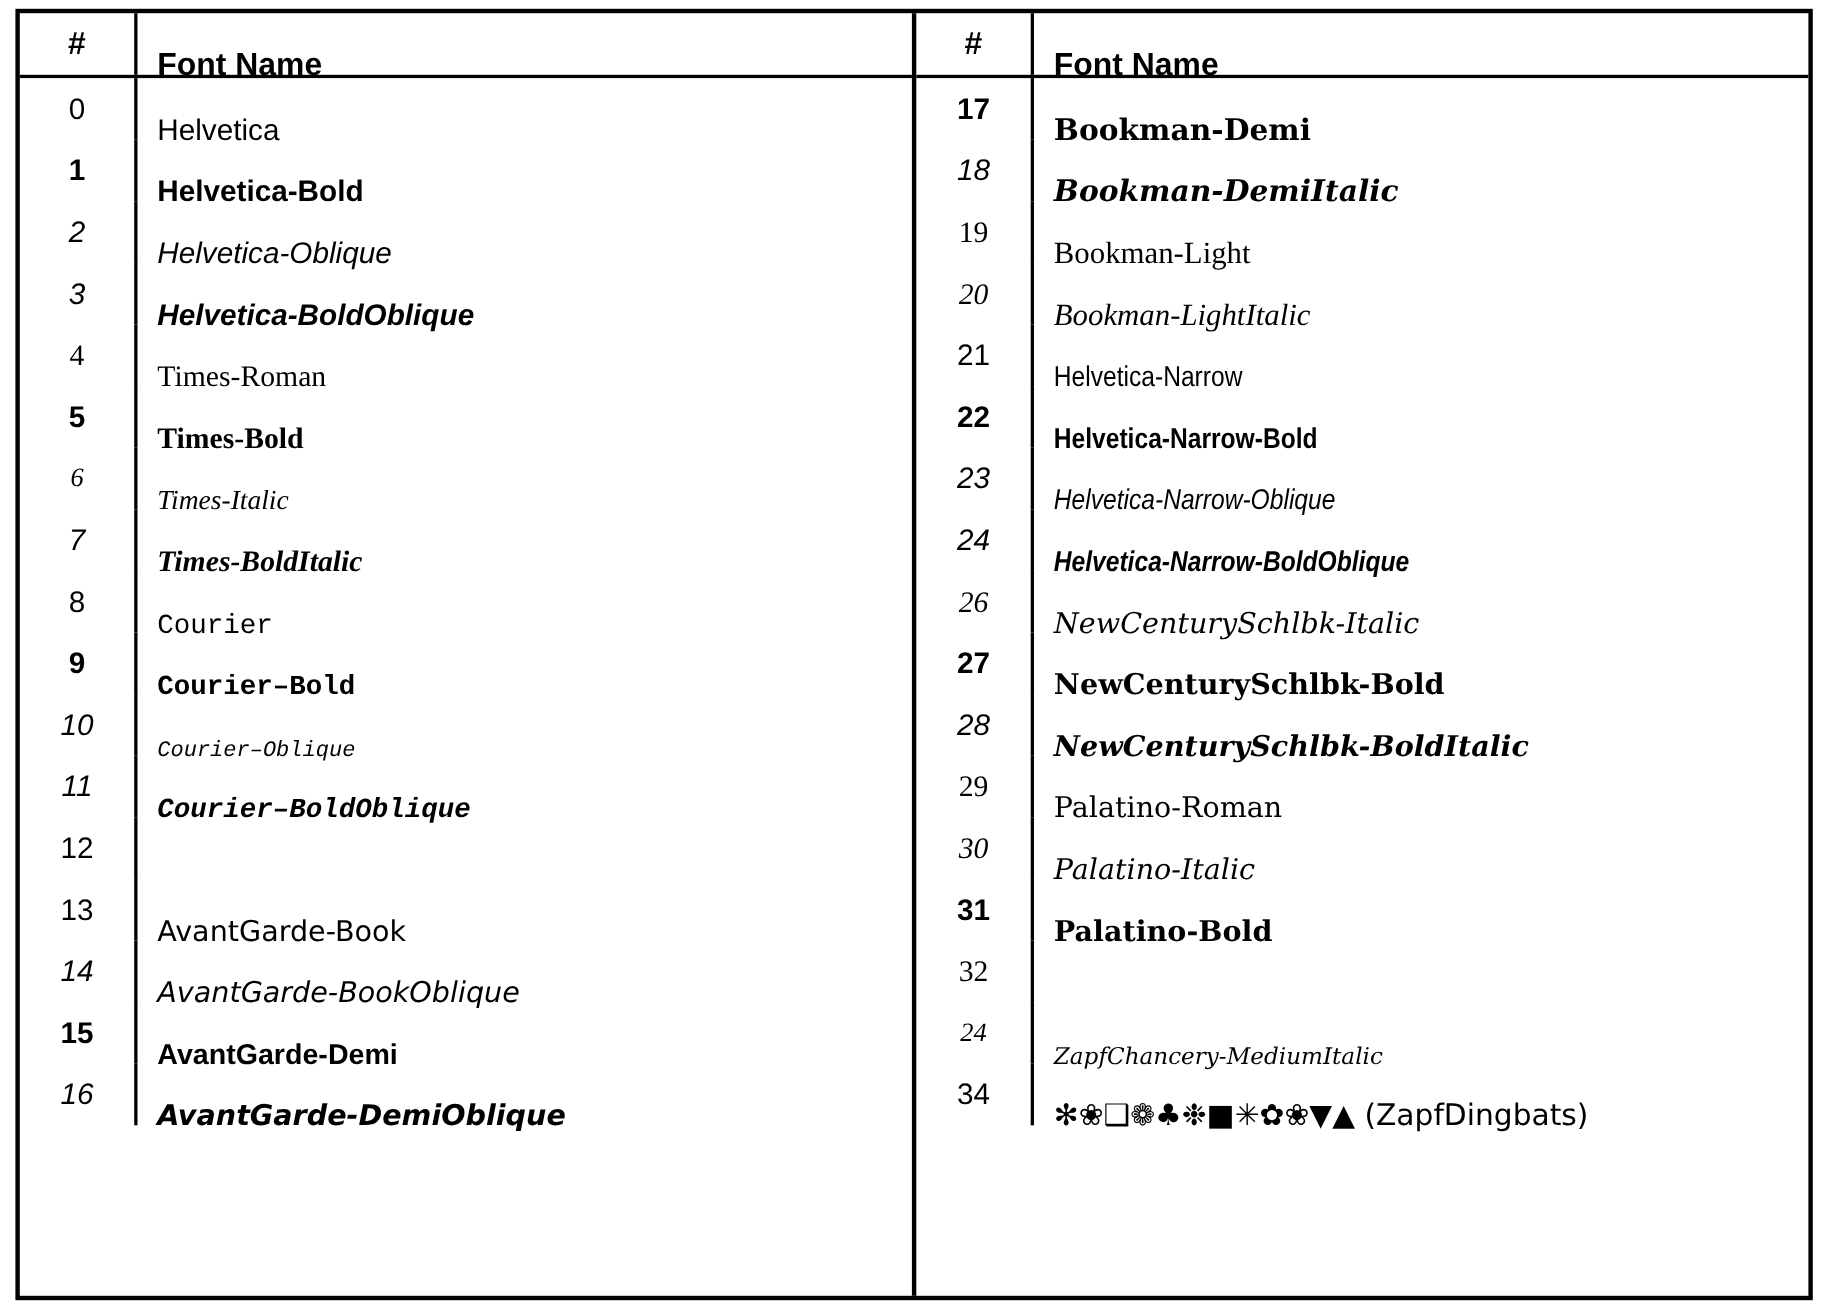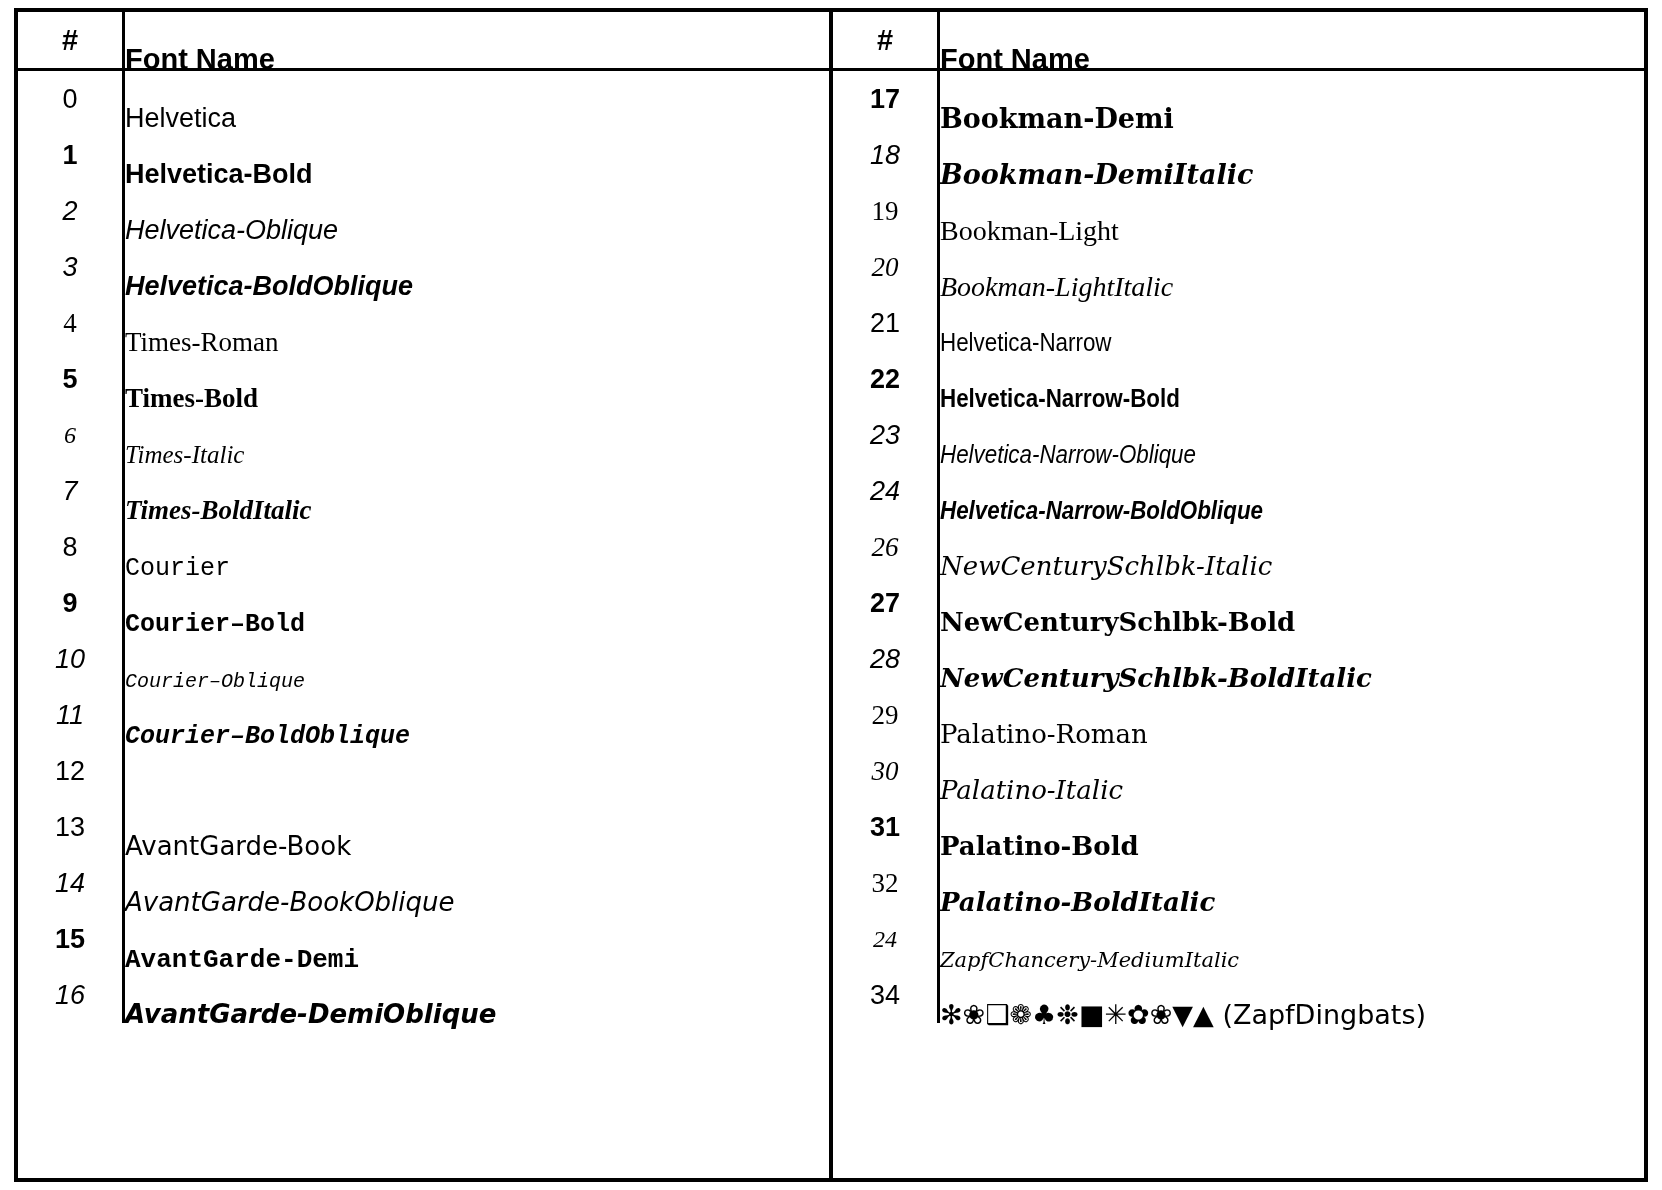--- a/index.html
+++ b/index.html
@@ -61,20 +61,21 @@
     text-align: center;
     border-right: 3px solid #000000;
     align-self: stretch;
     display: flex;
     align-items: center;
     justify-content: center;
     font-size: 27px;
   }
   .cell-name {
     flex: 1 1 auto;
+    padding-left: 18px;
     font-size: 27px;
     white-space: nowrap;
     overflow: hidden;
     margin-top: 39px;
   }
 
   .hdr-text {
     font-weight: bold;
     font-size: 29px;
   }
@@ -92,21 +93,21 @@
 
   .f-cour      { font-family: "Liberation Mono", monospace; font-size: 25px; }
   .f-cour-b    { font-family: "Liberation Mono", monospace; font-weight: bold; font-size: 25px; }
   .f-cour-o    { font-family: "Liberation Mono", monospace; font-style: italic; font-size: 20px; }
   .f-cour-bo   { font-family: "Liberation Mono", monospace; font-weight: bold; font-style: italic; font-size: 25px; }
 
   .f-symbol    { font-family: "DejaVu Sans", sans-serif; font-size: 27px; }
 
   .f-avg       { font-family: "DejaVu Sans", sans-serif; font-size: 26px; }
   .f-avg-o     { font-family: "DejaVu Sans", sans-serif; font-style: italic; font-size: 26px; }
-  .f-avg-d     { font-family: Liberation Mono, monospace; font-weight: bold; font-size: 26px; }
+  .f-avg-d     { font-family: Liberation Sans, sans-serif; font-weight: bold; font-size: 26px; }
   .f-avg-do    { font-family: "DejaVu Sans", sans-serif; font-weight: bold; font-style: italic; font-size: 26px; }
 
   .f-book-d    { font-family: "DejaVu Serif", serif; font-weight: bold; font-size: 27px; }
   .f-book-di   { font-family: "DejaVu Serif", serif; font-weight: bold; font-style: italic; font-size: 27px; }
   .f-book-l    { font-family: "Liberation Serif", serif; font-size: 28px; }
   .f-book-li   { font-family: "Liberation Serif", serif; font-style: italic; font-size: 28px; text-align: right; }
 
   .f-narrow    { font-family: "Liberation Sans Narrow", "Liberation Sans", sans-serif; font-size: 26px; transform: scaleX(0.86); transform-origin: left center; display: inline-block; }
   .f-narrow-b  { font-family: "Liberation Sans Narrow", "Liberation Sans", sans-serif; font-weight: bold; font-size: 26px; transform: scaleX(0.86); transform-origin: left center; display: inline-block; }
   .f-narrow-o  { font-family: "Liberation Sans Narrow", "Liberation Sans", sans-serif; font-style: italic; font-size: 26px; transform: scaleX(0.86); transform-origin: left center; display: inline-block; }
@@ -275,21 +276,20 @@
           <div class="row">
             <div class="cell-num n-ital n-serif">30</div>
             <div class="cell-name"><span class="f-pal-i">Palatino-Italic</span></div>
           </div>
           <div class="row">
             <div class="cell-num n-bold">31</div>
             <div class="cell-name"><span class="f-pal-b">Palatino-Bold</span></div>
           </div>
           <div class="row">
             <div class="cell-num n-plain n-serif">32</div>
-            <div class="cell-name"><span class="f-pal-bi">Palatino-BoldItalic</span></div>
           </div>
           <div class="row">
             <div class="cell-num n-ital n-serif n-small">24</div>
             <div class="cell-name"><span class="f-zapf">ZapfChancery-MediumItalic</span></div>
           </div>
           <div class="row">
             <div class="cell-num n-plain">34</div>
             <div class="cell-name"><span class="f-dingbats">✻❀❑❁♣❉■✳✿❀▼▲ (ZapfDingbats)</span></div>
           </div>
         </div>

